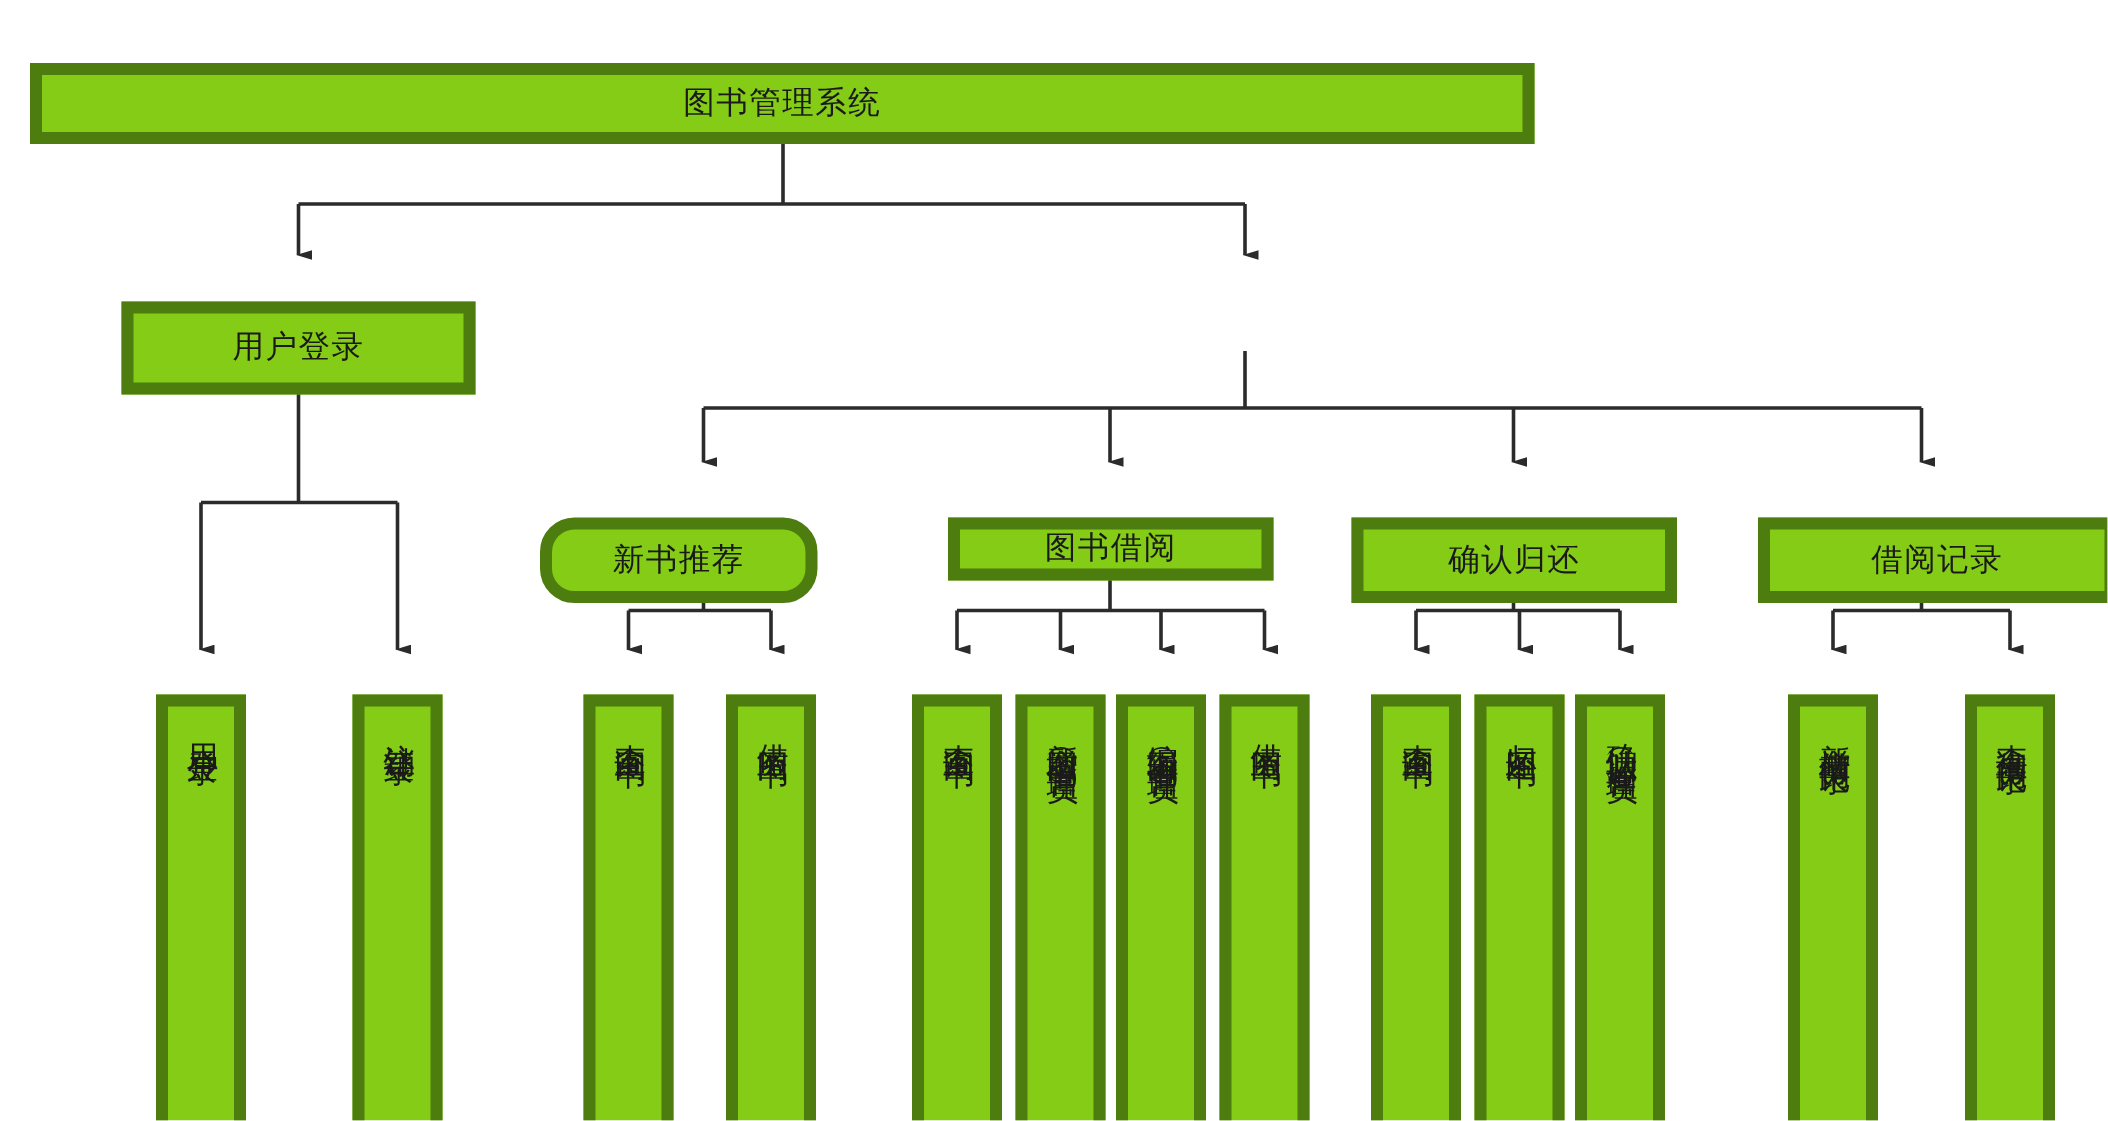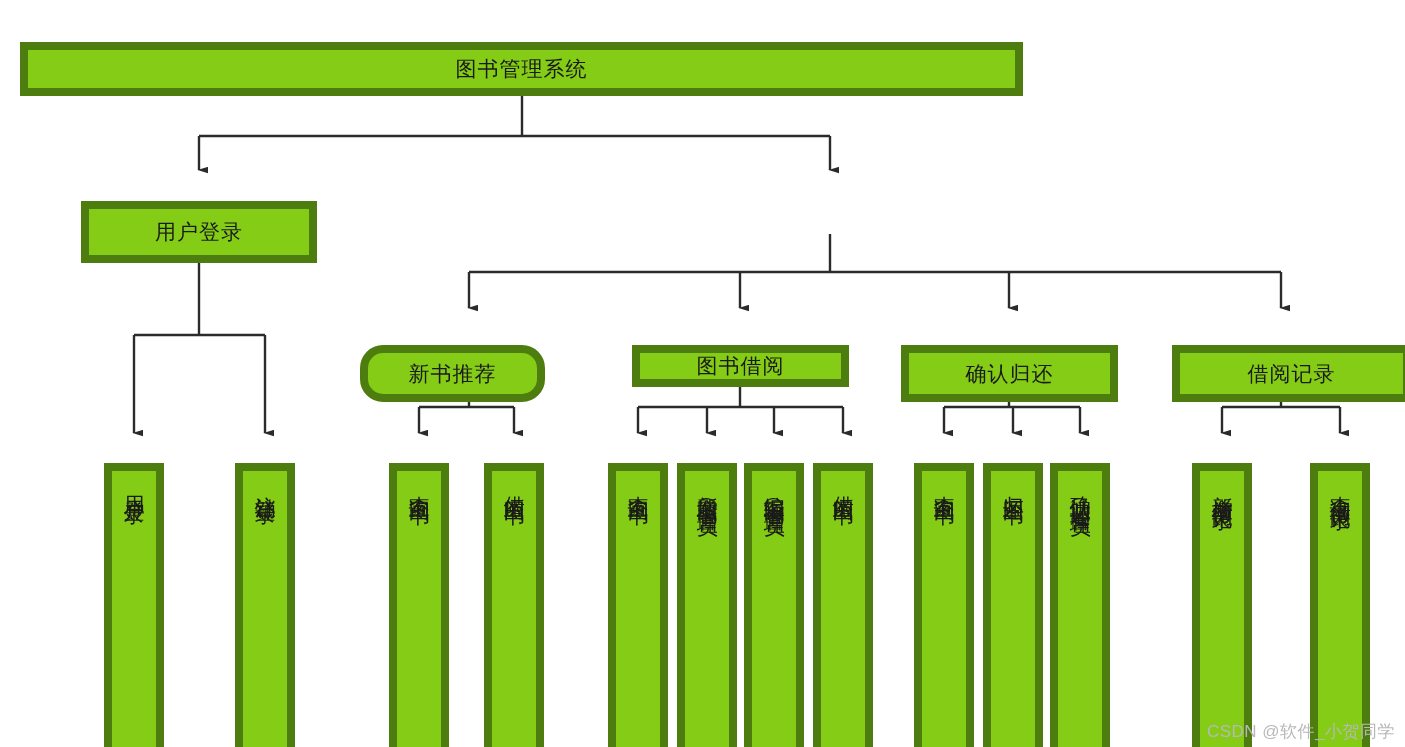--- a/index.html
+++ b/index.html
@@ -182,15 +182,14 @@
     <span class="vtext">确认归还（管理员）</span>
   </div>
 
   <div class="node leaf" style="left:1192px; top:434px; width:60px; height:299px;">
     <span class="vtext">新增借阅记录</span>
   </div>
   <div class="node leaf" style="left:1310px; top:434px; width:60px; height:299px;">
     <span class="vtext">查询借阅记录</span>
   </div>
 
-  <div class="watermark">CSDN @软件_小贺同学</div>
 
 </div>
 
 </body></html>

